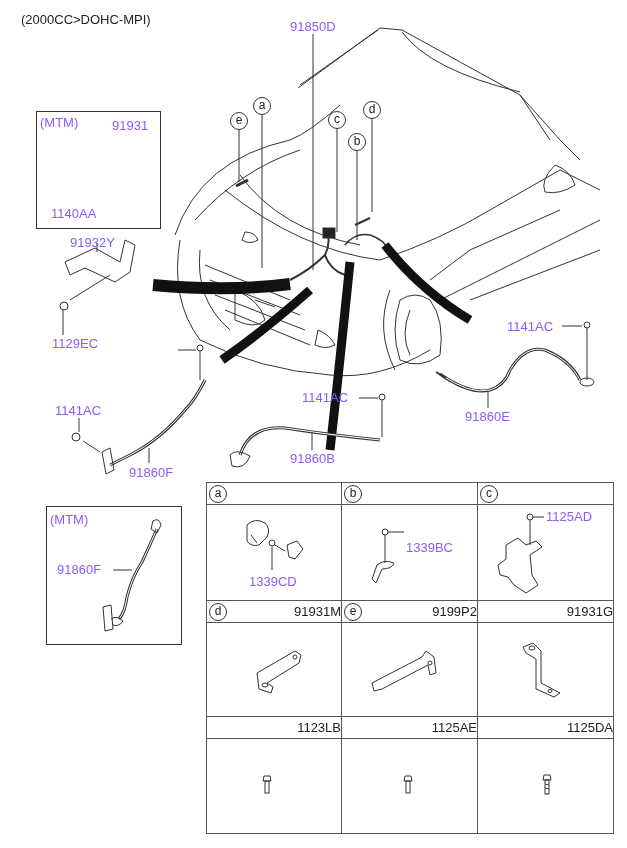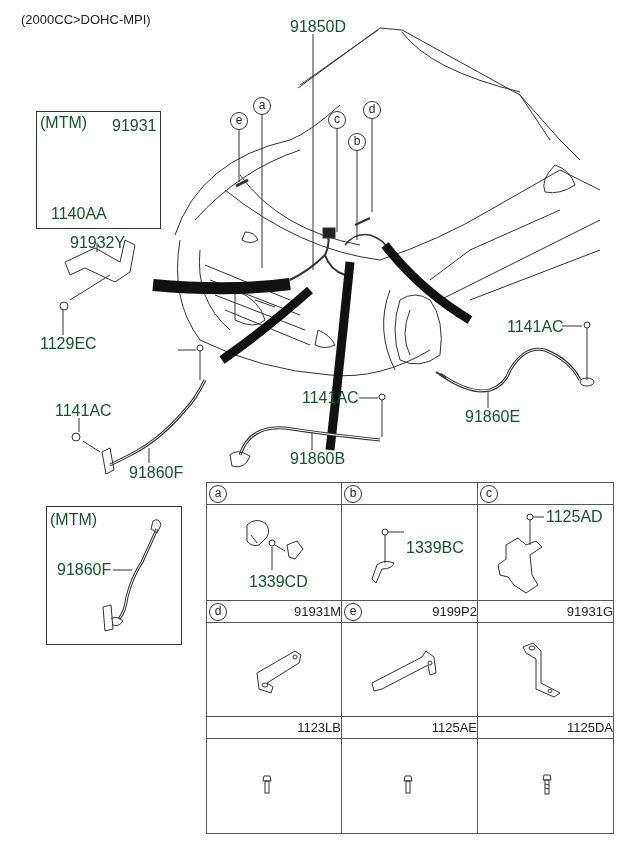--- a/index.html
+++ b/index.html
@@ -1,18 +1,18 @@
 <!DOCTYPE html>
 <html><head>
 <meta charset="utf-8">
 <style>
   html, body { margin: 0; padding: 0; background: #ffffff; }
   body { width: 627px; height: 848px; position: relative; overflow: hidden;
          font-family: "Liberation Sans", sans-serif; color: #222; }
-  .lbl { position: absolute; font-size: 16px; color: #14532d; white-space: nowrap; line-height: 14px; }
+  .lbl { position: absolute; font-size: 13px; color: #8b5cf6; white-space: nowrap; line-height: 14px; }
   .title { position: absolute; left: 21px; top: 12px; font-size: 13px; color: #222; }
   .box { position: absolute; border: 1px solid #333; background: #fff; }
   .circ { position: absolute; width: 16px; height: 16px; border: 1px solid #333; border-radius: 50%;
           font-size: 12px; line-height: 15px; text-align: center; background: #fff; color: #222; }
   svg.art { position: absolute; left: 0; top: 0; }
   .grid { position: absolute; left: 206px; top: 482px; width: 406px; height: 350px; border: 1px solid #555;
           display: grid; grid-template-columns: 135px 136px 135px;
           grid-template-rows: 22px 96px 22px 94px 22px 94px; }
   .cell { border-right: 1px solid #555; border-bottom: 1px solid #555; position: relative; }
   .cell.r { border-right: none; }
@@ -128,21 +128,21 @@
 <div class="circ" style="left:363px;top:101px;">d</div>
 
 <div class="lbl" style="left:290px;top:20px;">91850D</div>
 
 <div class="box" style="left:36px;top:111px;width:123px;height:116px;"></div>
 <div class="lbl" style="left:40px;top:116px;">(MTM)</div>
 <div class="lbl" style="left:112px;top:119px;">91931</div>
 <div class="lbl" style="left:51px;top:207px;">1140AA</div>
 
 <div class="lbl" style="left:70px;top:236px;">91932Y</div>
-<div class="lbl" style="left:40px;top:337px;">1129EC</div>
+<div class="lbl" style="left:52px;top:337px;">1129EC</div>
 
 <div class="lbl" style="left:55px;top:404px;">1141AC</div>
 <div class="lbl" style="left:129px;top:466px;">91860F</div>
 
 <div class="lbl" style="left:302px;top:391px;">1141AC</div>
 <div class="lbl" style="left:290px;top:452px;">91860B</div>
 
 <div class="lbl" style="left:507px;top:320px;">1141AC</div>
 <div class="lbl" style="left:465px;top:410px;">91860E</div>
 

